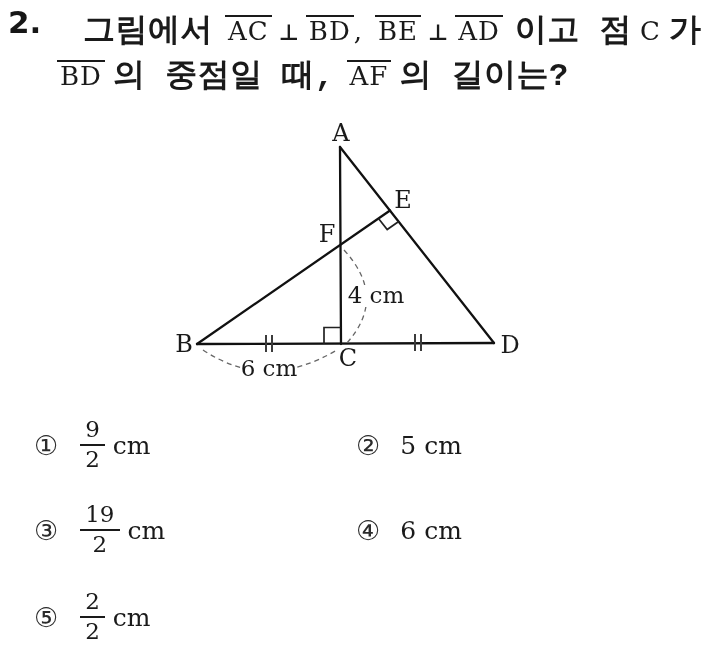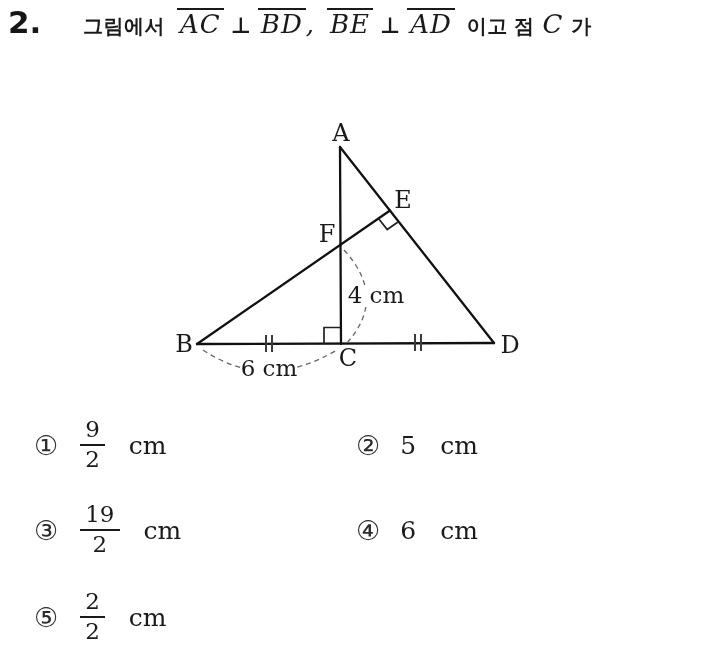--- a/index.html
+++ b/index.html
@@ -10,26 +10,26 @@
   }
   .q-number{
     position:absolute;left:8px;top:4px;
     font-family:"DejaVu Sans","Liberation Sans",sans-serif;
     font-weight:800;font-size:31px;color:#161616;
   }
   .q-line{position:absolute;white-space:nowrap;color:#1a1a1a;}
   .q-line1{left:83px;top:8px;}
   .q-line2{left:57px;top:53px;}
   .ko{
-    font-family:Liberation Sans, sans-serif;
-    font-weight:700;font-size:20px;letter-spacing:0.5px;
+    font-family:Liberation Mono, monospace;
+    font-weight:700;font-size:32px;letter-spacing:0.5px;
   }
   .math{
     font-family:"DejaVu Serif","Liberation Serif",serif;
-    font-style:italic;font-size:26px;letter-spacing:1px;
+    font-size:26px;letter-spacing:1px;
   }
   .ol{
     display:inline-block;border-top:2px solid #1a1a1a;
     padding:0 3px;line-height:1.08;
   }
   .perp{
     font-family:"DejaVu Sans","Liberation Sans",sans-serif;
     font-style:normal;font-weight:600;font-size:22px;margin:0 7px;
   }
   .sp-l{margin-left:12px;}
@@ -53,35 +53,38 @@
     margin-left:22px;font-family:"DejaVu Serif","Liberation Serif",serif;
     font-size:23px;line-height:1.12;
   }
   .frac .num{border-bottom:2px solid #1a1a1a;padding:0 5px 1px;}
   .frac .den{padding-top:1px;}
   .value{
     margin-left:20px;font-family:"DejaVu Serif","Liberation Serif",serif;
     font-size:25px;
   }
   .unit{
-    margin-left:24px;font-family:"DejaVu Serif","Liberation Serif",serif;
+    margin-left:8px;font-family:"DejaVu Serif","Liberation Serif",serif;
     font-size:25px;
   }
 </style>
 </head>
 <body>
 
 <div class="page">
 
   <div class="q-number">2.</div>
 
   <div class="q-line q-line1">
     <span class="ko">그림에서</span><span class="math ol sp-l">AC</span><span class="perp">⊥</span><span class="math ol">BD</span><span class="math">,</span><span class="math ol sp-l">BE</span><span class="perp">⊥</span><span class="math ol">AD</span><span class="ko sp-l">이고 점</span><span class="math sp-s">C</span><span class="ko sp-s">가</span>
   </div>
 
+  <div class="q-line q-line2">
+    <span class="math ol">BD</span><span class="ko sp-s">의 중점일 때,</span><span class="math ol sp-l">AF</span><span class="ko sp-s">의 길이는?</span>
+  </div>
 
   <svg class="figure-svg" width="717" height="652" viewBox="0 0 717 652" xmlns="http://www.w3.org/2000/svg">
 
     <g stroke="#111111" stroke-width="2.3" fill="none" stroke-linecap="round">
       <line x1="197" y1="344" x2="494" y2="343"></line>
       <line x1="340" y1="147" x2="341" y2="344"></line>
       <line x1="340" y1="147" x2="494" y2="343"></line>
       <line x1="197" y1="344" x2="390" y2="210.5"></line>
     </g>
 

